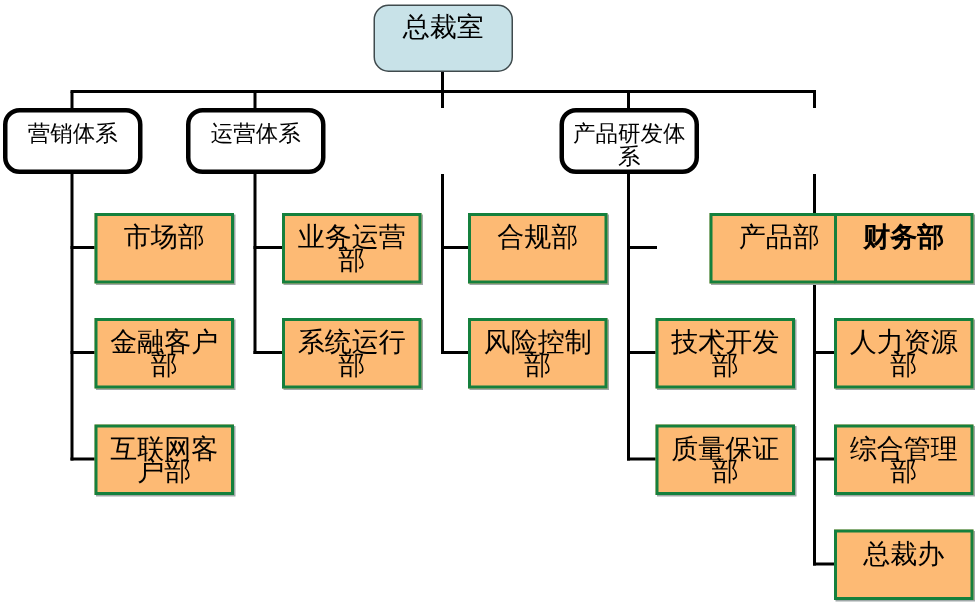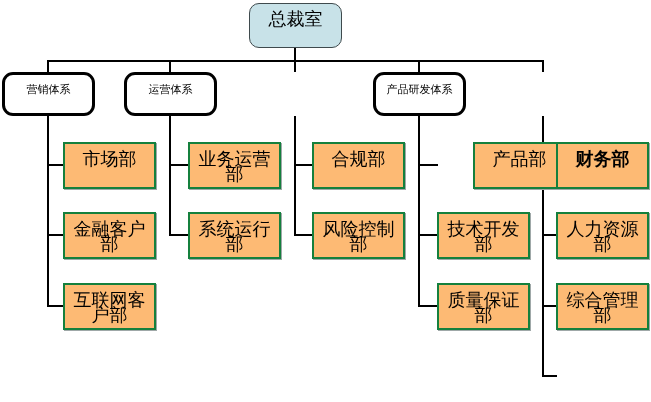--- a/index.html
+++ b/index.html
@@ -21,21 +21,21 @@
   }
   .root-box{
     background:#c8e2e8;
     border:1px solid #3f4a4d;
     border-radius:10px;
   }
   .branch{
     background:#ffffff;
     border:3px solid #000000;
     border-radius:11px;
-    font-size:11px;
+    font-size:15px;
   }
   .leaf{
     background:#fdba74;
     border:2px solid #15803d;
     border-radius:0;
     box-shadow:1px 1px 0 #9fa8a8;
   }
   .line{
     position:absolute;
     background:#000000;
@@ -152,14 +152,15 @@
   <div class="node leaf" id="n-b2c0">合规部</div>
   <div class="node leaf" id="n-b2c1">风险控制部</div>
 
   <div class="node leaf" id="n-b3c0">产品部</div>
   <div class="node leaf" id="n-b3c1">技术开发部</div>
   <div class="node leaf" id="n-b3c2">质量保证部</div>
 
   <div class="node leaf" id="n-b4c0">财务部</div>
   <div class="node leaf" id="n-b4c1">人力资源部</div>
   <div class="node leaf" id="n-b4c2">综合管理部</div>
+  <div class="node leaf" id="n-b4c3">总裁办</div>
 
 </div>
 
 </body></html>

